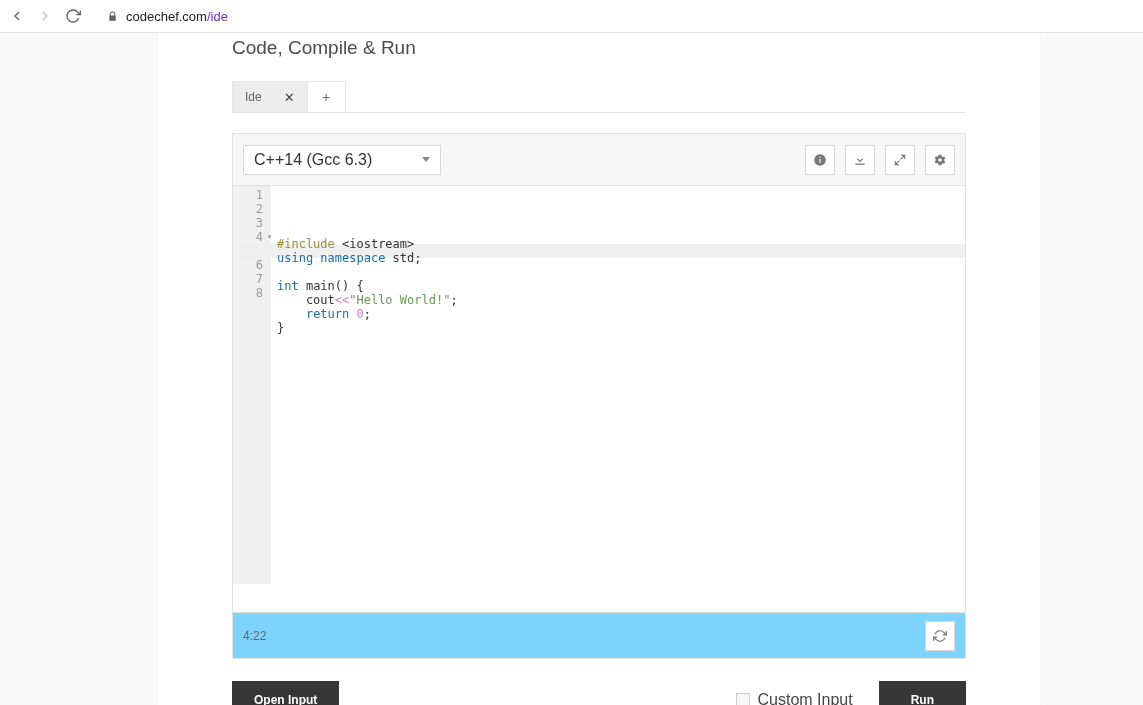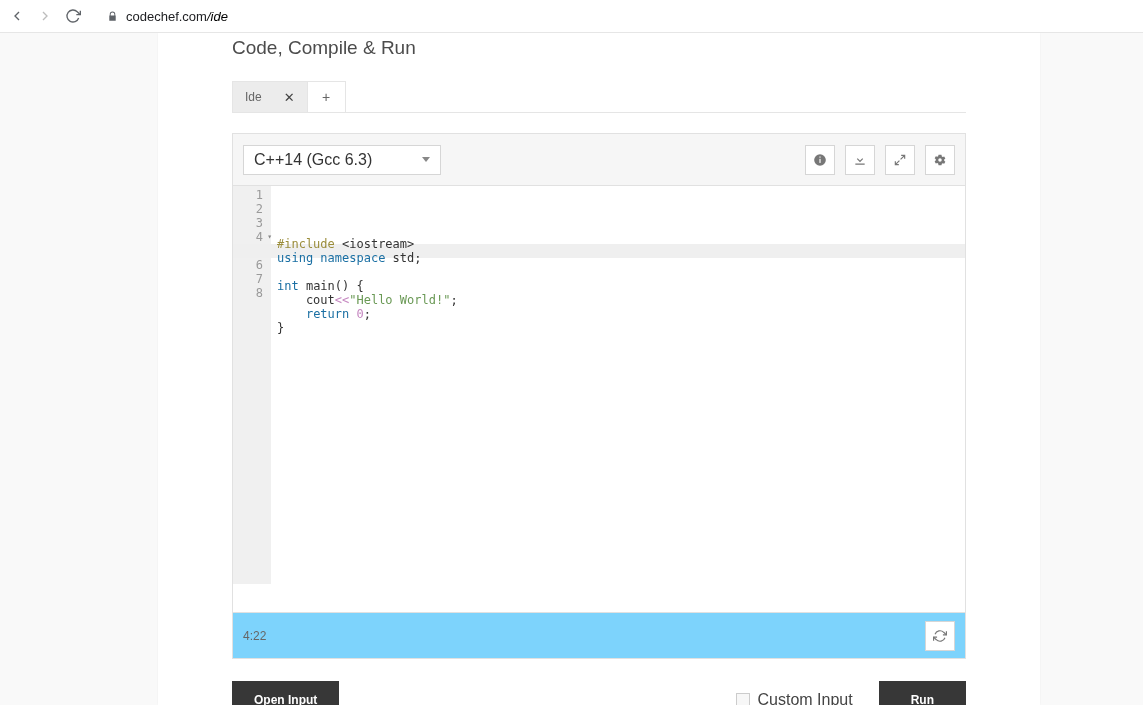--- a/index.html
+++ b/index.html
@@ -6,21 +6,21 @@
   body { font-family: Arial, Helvetica, sans-serif; background:#fff; width:1143px; height:705px; overflow:hidden; }
 
   
   .browser-bar{display:flex;align-items:center;height:33px;border-bottom:1px solid #e6e6e6;padding:0 8px;gap:10px;}
   .nav-arrow{width:18px;height:18px;display:flex;align-items:center;justify-content:center;color:#5f6368;}
   .nav-arrow.disabled{color:#bdbdbd;}
   .reload-ic{width:18px;height:18px;display:flex;align-items:center;justify-content:center;color:#5f6368;}
   .addr-box{flex:1;display:flex;align-items:center;height:28px;background:#fff;border-radius:14px;padding:0 14px;font-size:13px;color:#202124;gap:8px;}
   .lock-ic{width:12px;height:12px;display:flex;align-items:center;justify-content:center;color:#5f6368;}
   .addr-domain{color:#202124;}
-  .addr-path{color:#000000;font-style:italic;}
+  .addr-path{color:#6d28d9;}
 
   
   .page-outer{background:#f9f9f9;height:672px;overflow:hidden;}
   .content-pane{width:882px;height:672px;margin-left:158px;background:#fff;box-shadow:0 0 2px rgba(0,0,0,.05);padding:0 74px;}
 
   .page-title{font-size:19px;color:#4c4c4c;font-weight:400;padding-top:4px;padding-bottom:22px;}
 
   
   .file-tabs{display:flex;height:32px;border-bottom:1px solid #e5e5e5;}
   .file-tab{display:flex;align-items:center;gap:22px;padding:0 12px;font-size:12px;color:#666;border:1px solid #e5e5e5;border-bottom:none;}

